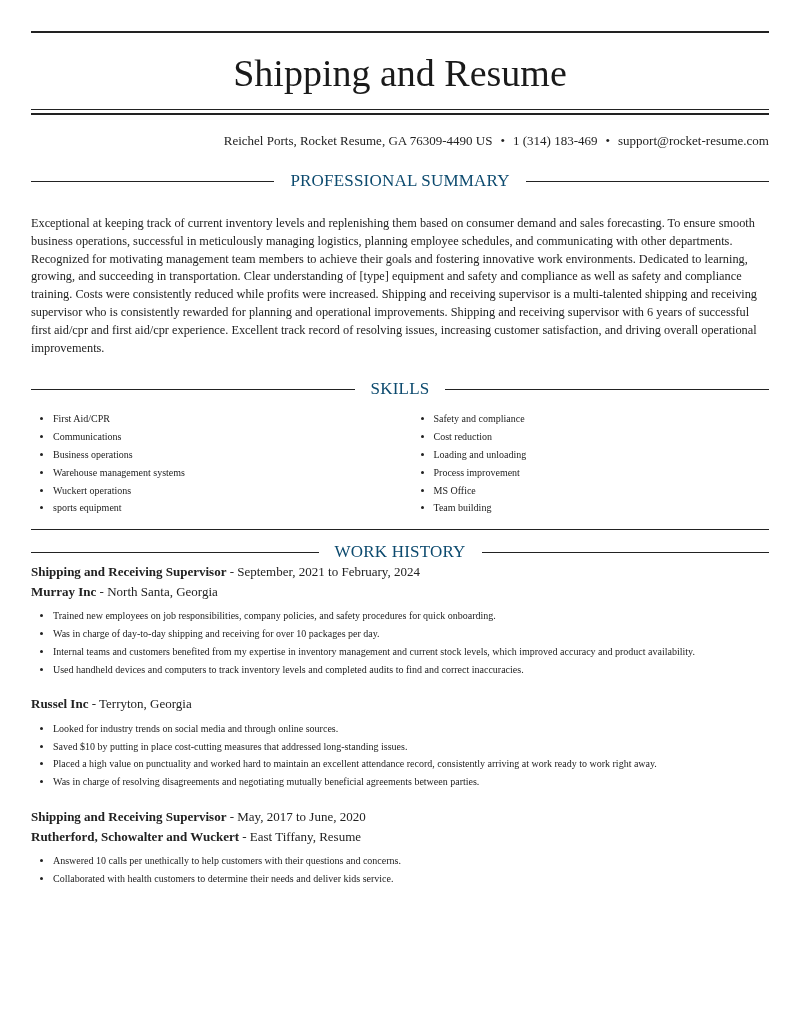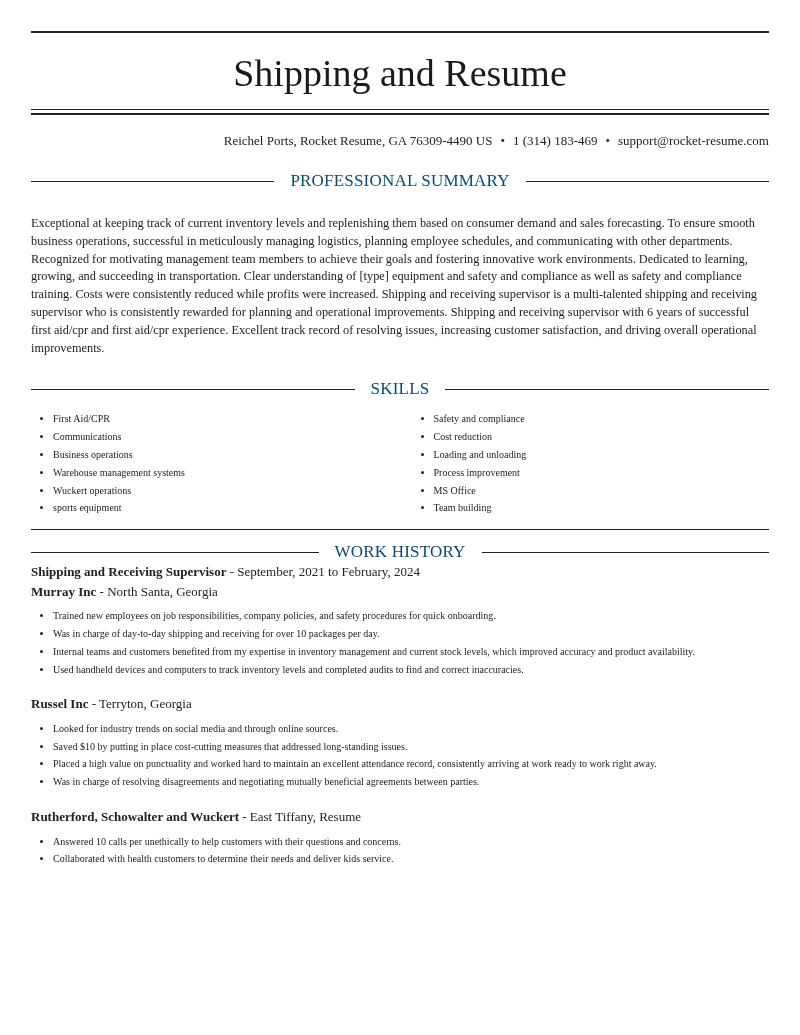--- a/index.html
+++ b/index.html
@@ -119,19 +119,20 @@
     <div class="line2"><b>Russel Inc</b><span> - Terryton, Georgia</span></div>
     <ul>
       <li>Looked for industry trends on social media and through online sources.</li>
       <li>Saved $10 by putting in place cost-cutting measures that addressed long-standing issues.</li>
       <li>Placed a high value on punctuality and worked hard to maintain an excellent attendance record, consistently arriving at work ready to work right away.</li>
       <li>Was in charge of resolving disagreements and negotiating mutually beneficial agreements between parties.</li>
     </ul>
   </div>
 
   <div class="job">
+    <div class="line1"><b>Shipping and Receiving Supervisor</b><span> - May, 2017 to June, 2020</span></div>
     <div class="line2"><b>Rutherford, Schowalter and Wuckert</b><span> - East Tiffany, Resume</span></div>
     <ul>
       <li>Answered 10 calls per unethically to help customers with their questions and concerns.</li>
       <li>Collaborated with health customers to determine their needs and deliver kids service.</li>
     </ul>
   </div>
 </div>
 
 </body></html>

